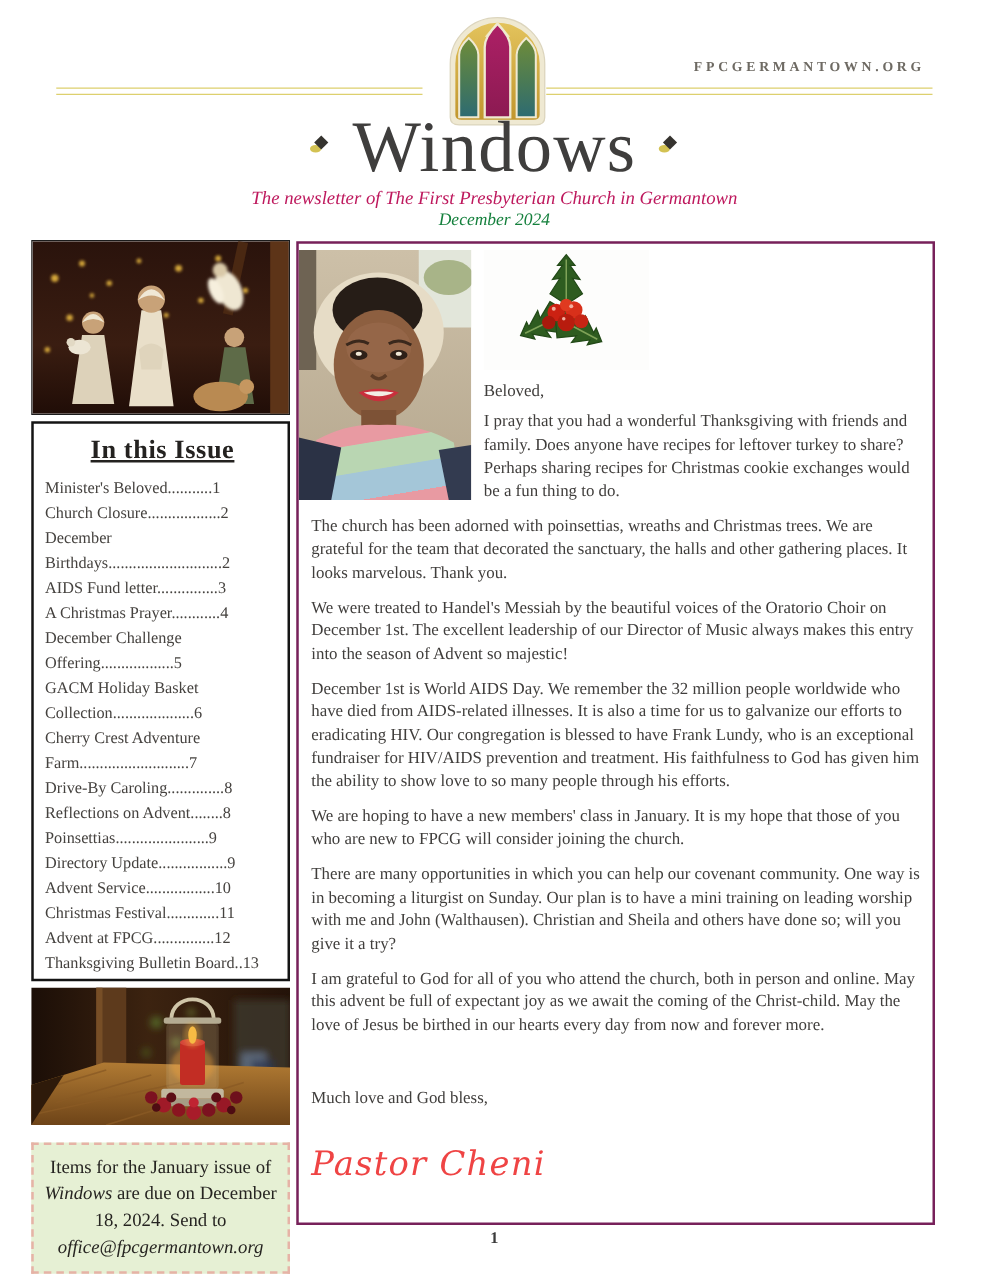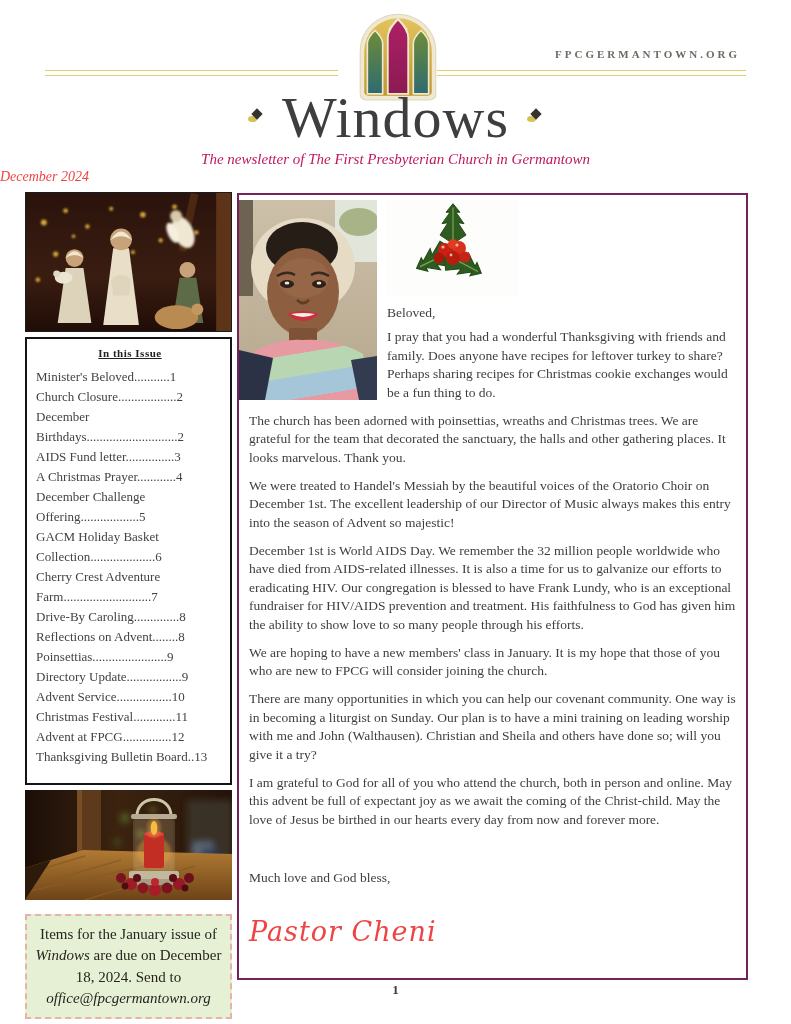--- a/index.html
+++ b/index.html
@@ -15,30 +15,30 @@
   .gold-rule.right{left:437px;width:309px;}
   .logo{position:absolute;left:356px;top:8px;width:84px;height:94px;}
   .title-row{position:absolute;top:88px;left:0;width:791px;text-align:center;white-space:nowrap;}
   .masthead-title{display:inline-block;font-size:58px;line-height:60px;color:#3f3e3d;
                   font-family:"Liberation Serif",serif;letter-spacing:1px;}
   .orn{display:inline-block;position:relative;width:16px;height:16px;vertical-align:14px;margin:0 18px;}
   .orn .dk{position:absolute;left:5px;top:3px;width:8px;height:8px;background:#35332f;transform:rotate(45deg);}
   .orn .gd{position:absolute;left:0;top:9px;width:9px;height:6px;border-radius:50%;background:#d3c253;}
   .masthead-subtitle{position:absolute;top:151px;left:0;width:791px;text-align:center;
                      font-style:italic;font-size:15px;color:#be185d;}
-  .masthead-date{position:absolute;top:169px;left:0;width:791px;text-align:left;
-                 font-style:italic;font-size:14px;color:#ef4444;}
+  .masthead-date{position:absolute;top:169px;left:0;width:791px;text-align:center;
+                 font-style:italic;font-size:14px;color:#15803d;}
 
   
   .left-col{position:absolute;left:25px;top:192px;width:207px;}
   .img-frame{width:207px;overflow:hidden;display:block;}
   .nativity{height:140px;border:1px solid #1c1c1c;box-sizing:border-box;}
   .toc-box{margin-top:5px;width:207px;height:448px;box-sizing:border-box;
            border:2.5px solid #141414;padding:8px 6px 6px 9px;overflow:hidden;background:#fff;}
-  .toc-title{text-align:center;font-weight:bold;font-size:11px;text-decoration:underline;
+  .toc-title{text-align:center;font-weight:bold;font-size:21px;text-decoration:underline;
              letter-spacing:.5px;color:#242220;margin-bottom:8px;}
   .toc-item{font-size:13px;line-height:20px;color:#45423f;word-break:normal;}
   .lantern{margin-top:5px;height:110px;}
   .note-box{margin-top:14px;width:207px;box-sizing:border-box;background:#e6f0d4;
             border:2px dashed #e6b3a6;padding:8px 5px;text-align:center;
             font-size:15px;line-height:1.42;color:#262421;}
   .note-box .it{font-style:italic;}
 
   
   .main-box{position:absolute;left:237px;top:193px;width:511px;height:787px;box-sizing:border-box;

